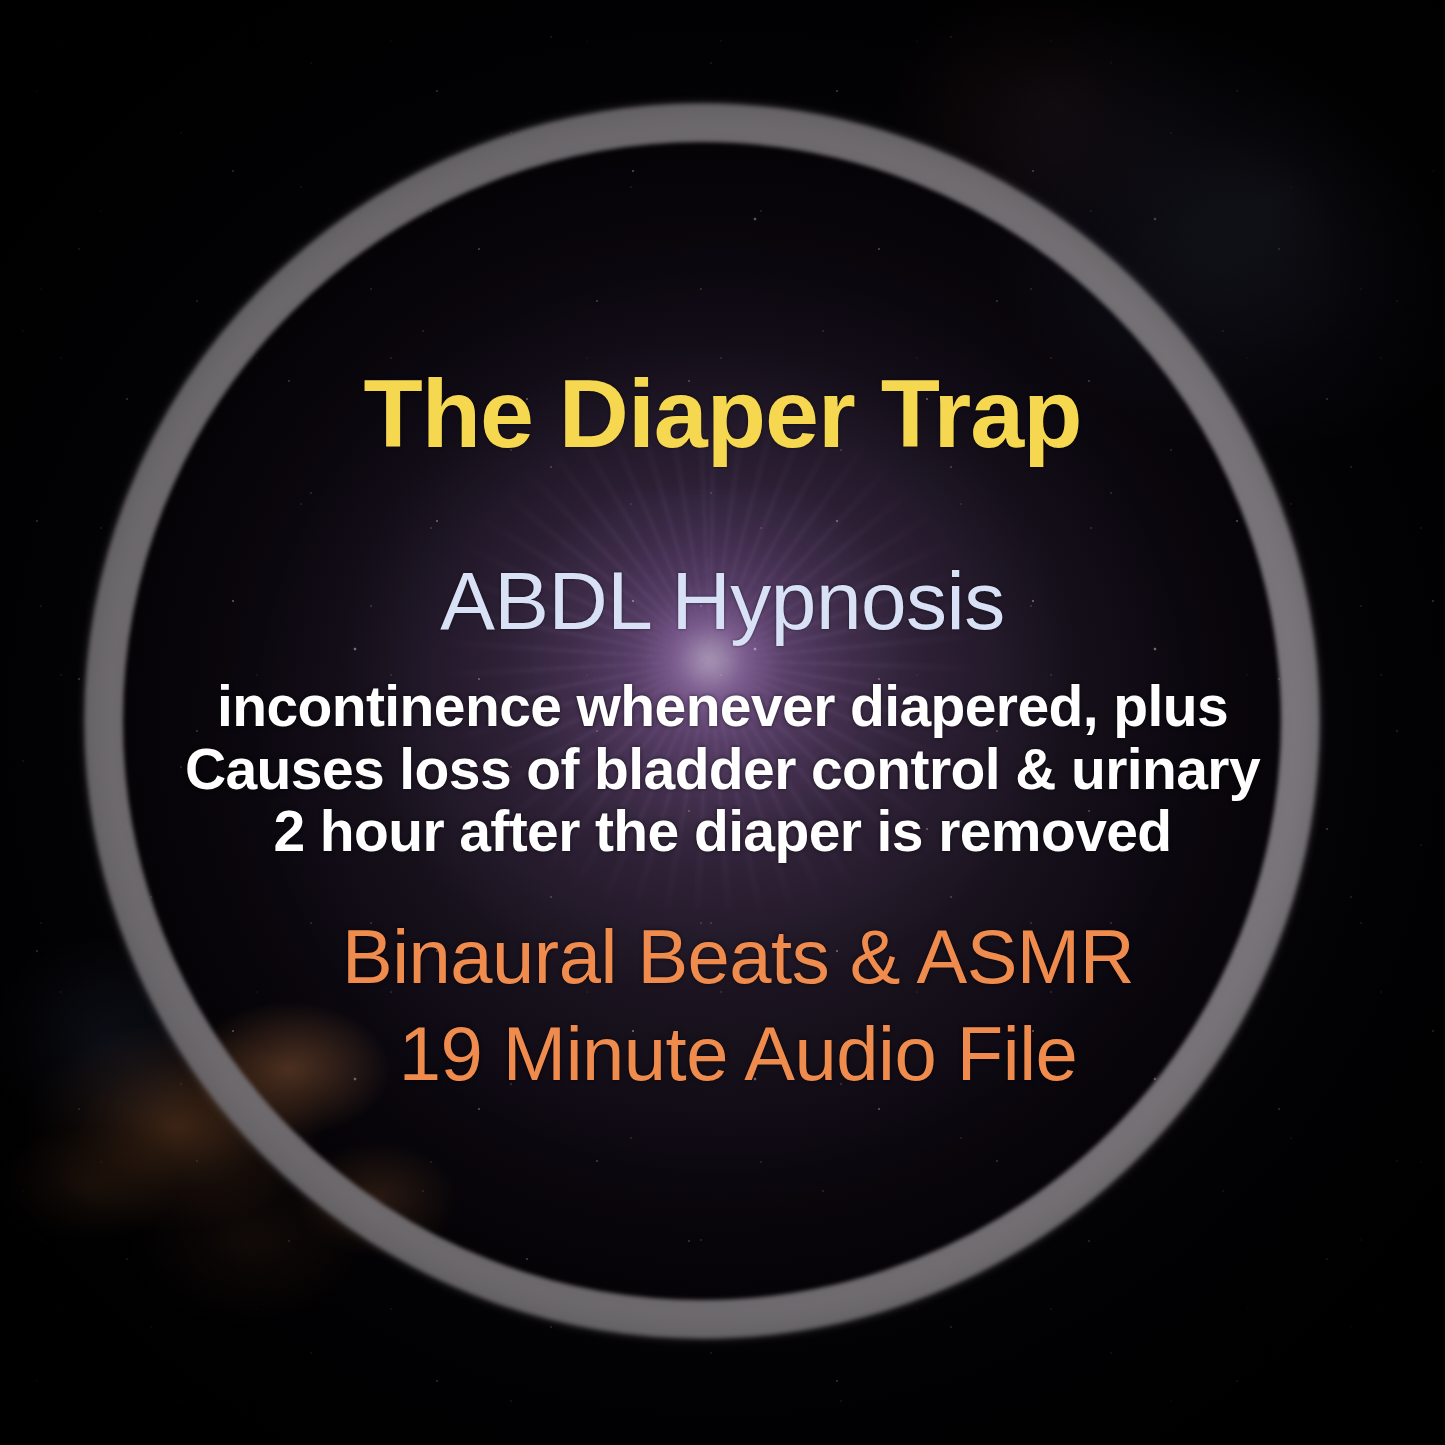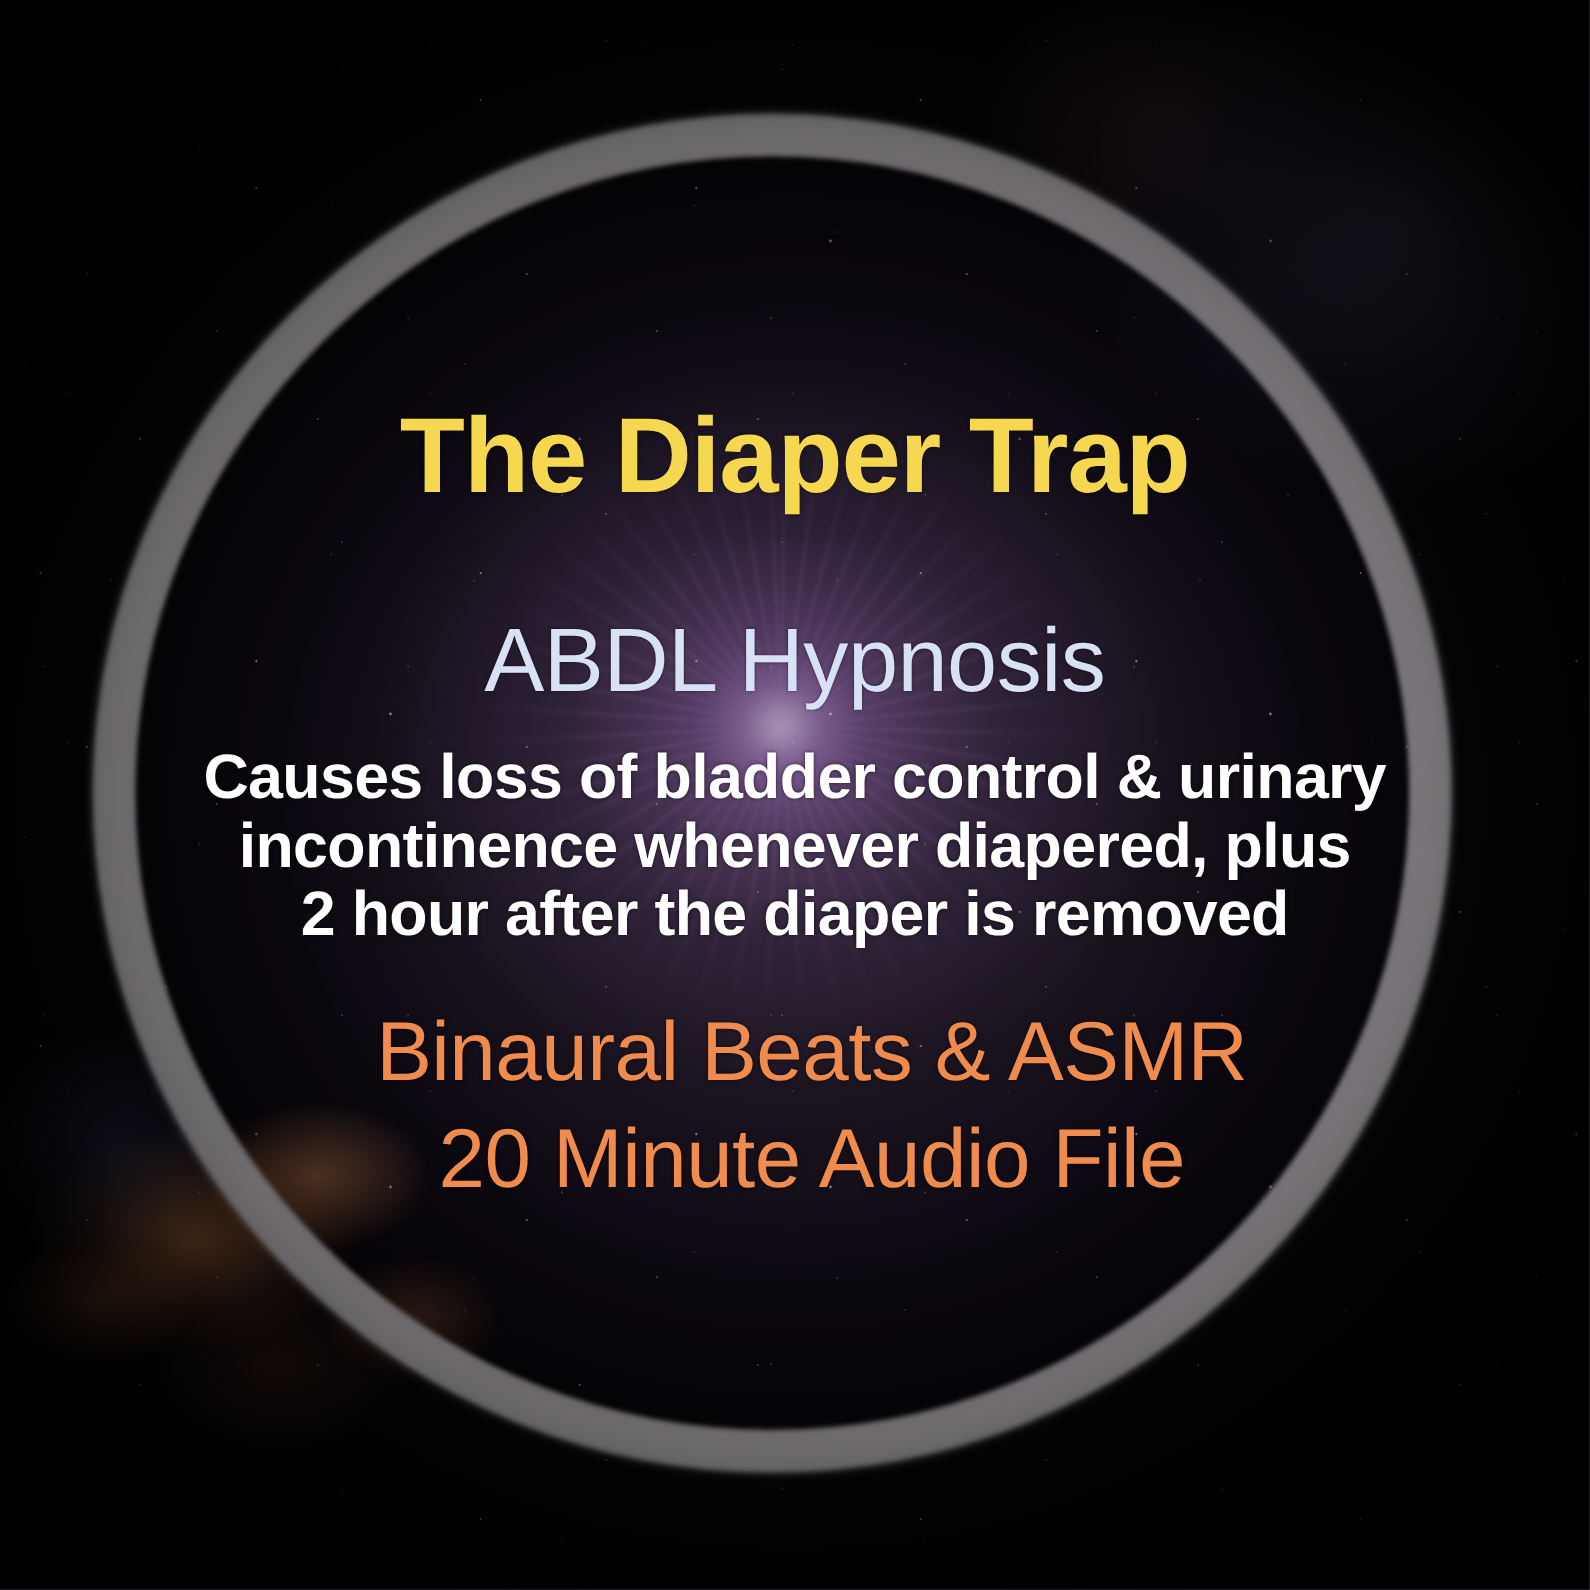--- a/index.html
+++ b/index.html
@@ -263,24 +263,24 @@
 
   <div class="vignette"></div>
 
   <div class="text-layer">
 
     <div class="title">The Diaper Trap</div>
 
     <div class="subtitle">ABDL Hypnosis</div>
 
     <div class="body">
+      <span class="line">incontinence whenever diapered, plus</span>
       <span class="line">Causes loss of bladder control  &amp; urinary</span>
-      <span class="line">incontinence whenever diapered, plus</span>
       <span class="line">2 hour after the diaper is removed</span>
     </div>
 
     <div class="tagline">
       <span class="line">Binaural Beats &amp; ASMR</span>
-      <span class="line">20 Minute Audio File</span>
+      <span class="line">19 Minute Audio File</span>
     </div>
 
   </div>
 </div>
 
 </body></html>

